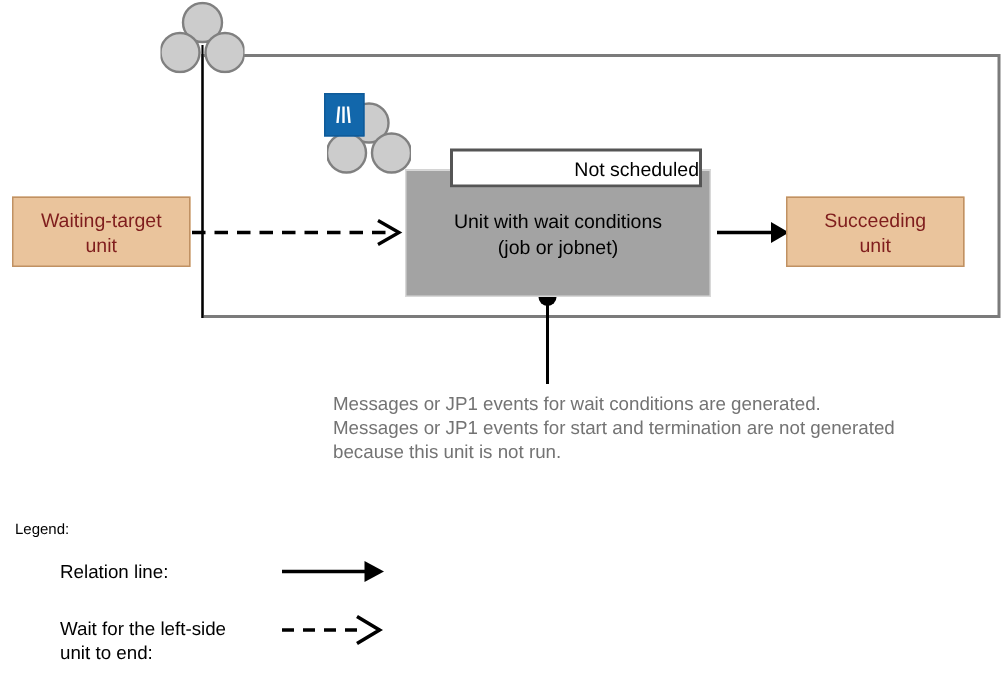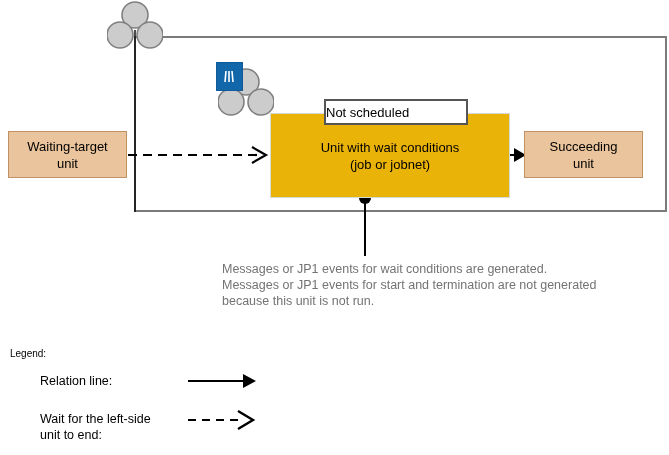--- a/index.html
+++ b/index.html
@@ -44,67 +44,66 @@
   .unit-box {
     background: #eac49c;
     border: 1px solid #c09163;
     box-sizing: border-box;
     display: flex;
     align-items: center;
     justify-content: center;
     text-align: center;
     font-size: 13px;
     line-height: 17px;
-    color: #000000;
+    color: #7f1d1d;
   }
   .waiting-target {
     left: 8px;
     top: 131px;
     width: 119px;
     height: 47px;
   }
   .succeeding {
     left: 524px;
     top: 131px;
     width: 119px;
     height: 47px;
   }
 
   
   .wait-unit-box {
     left: 270px;
     top: 113px;
-    width: 240px;
+    width: 204px;
     height: 85px;
-    background: #eab308;
+    background: #a3a3a3;
     border: 1px solid #d8d8d8;
     box-sizing: border-box;
     display: flex;
     align-items: center;
     justify-content: center;
     text-align: center;
     font-size: 13px;
     line-height: 17px;
   }
 
   
   .not-scheduled {
     left: 300px;
     top: 99px;
-    width: 144px;
+    width: 168px;
     height: 26px;
     background: #ffffff;
     border: 2px solid #555555;
     box-sizing: border-box;
     display: flex;
     align-items: center;
-    justify-content: flex-start;
+    justify-content: flex-end;
     font-size: 13px;
     color: #000;
-    margin-left: 24px;
   }
 
   
   .jobnet-icon { width: 56px; height: 48px; }
   .icon-top-left { left: 107px; top: 1px; }
   .icon-mid      { left: 218px; top: 68px; }
 
   
   .wait-badge {
     left: 216px;

